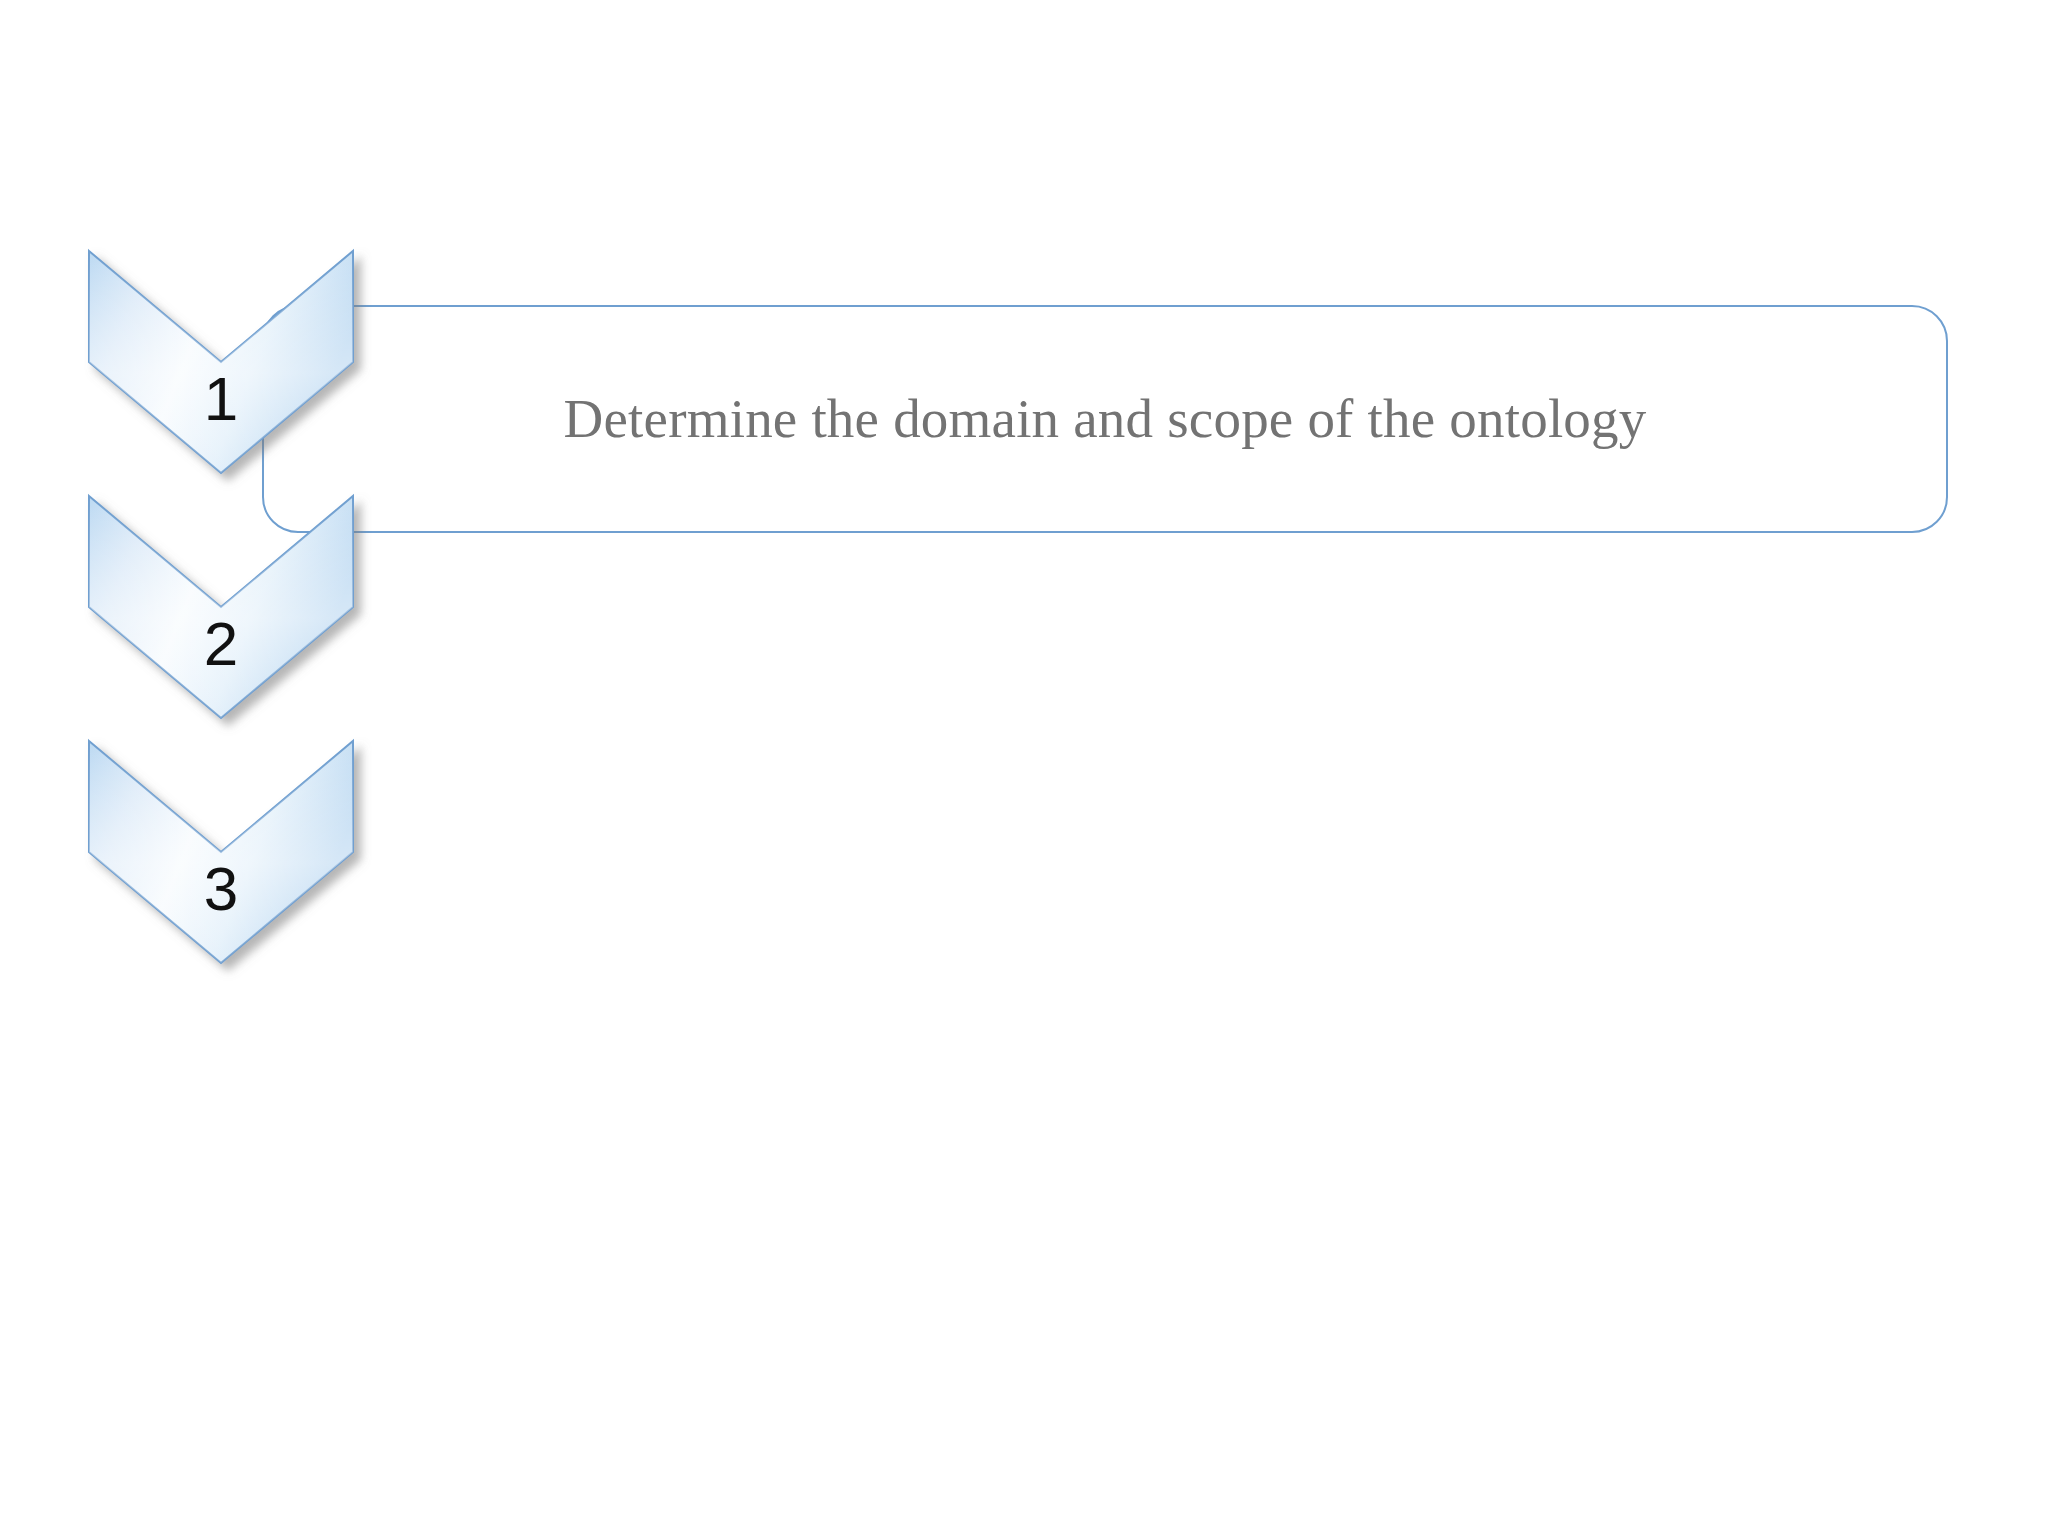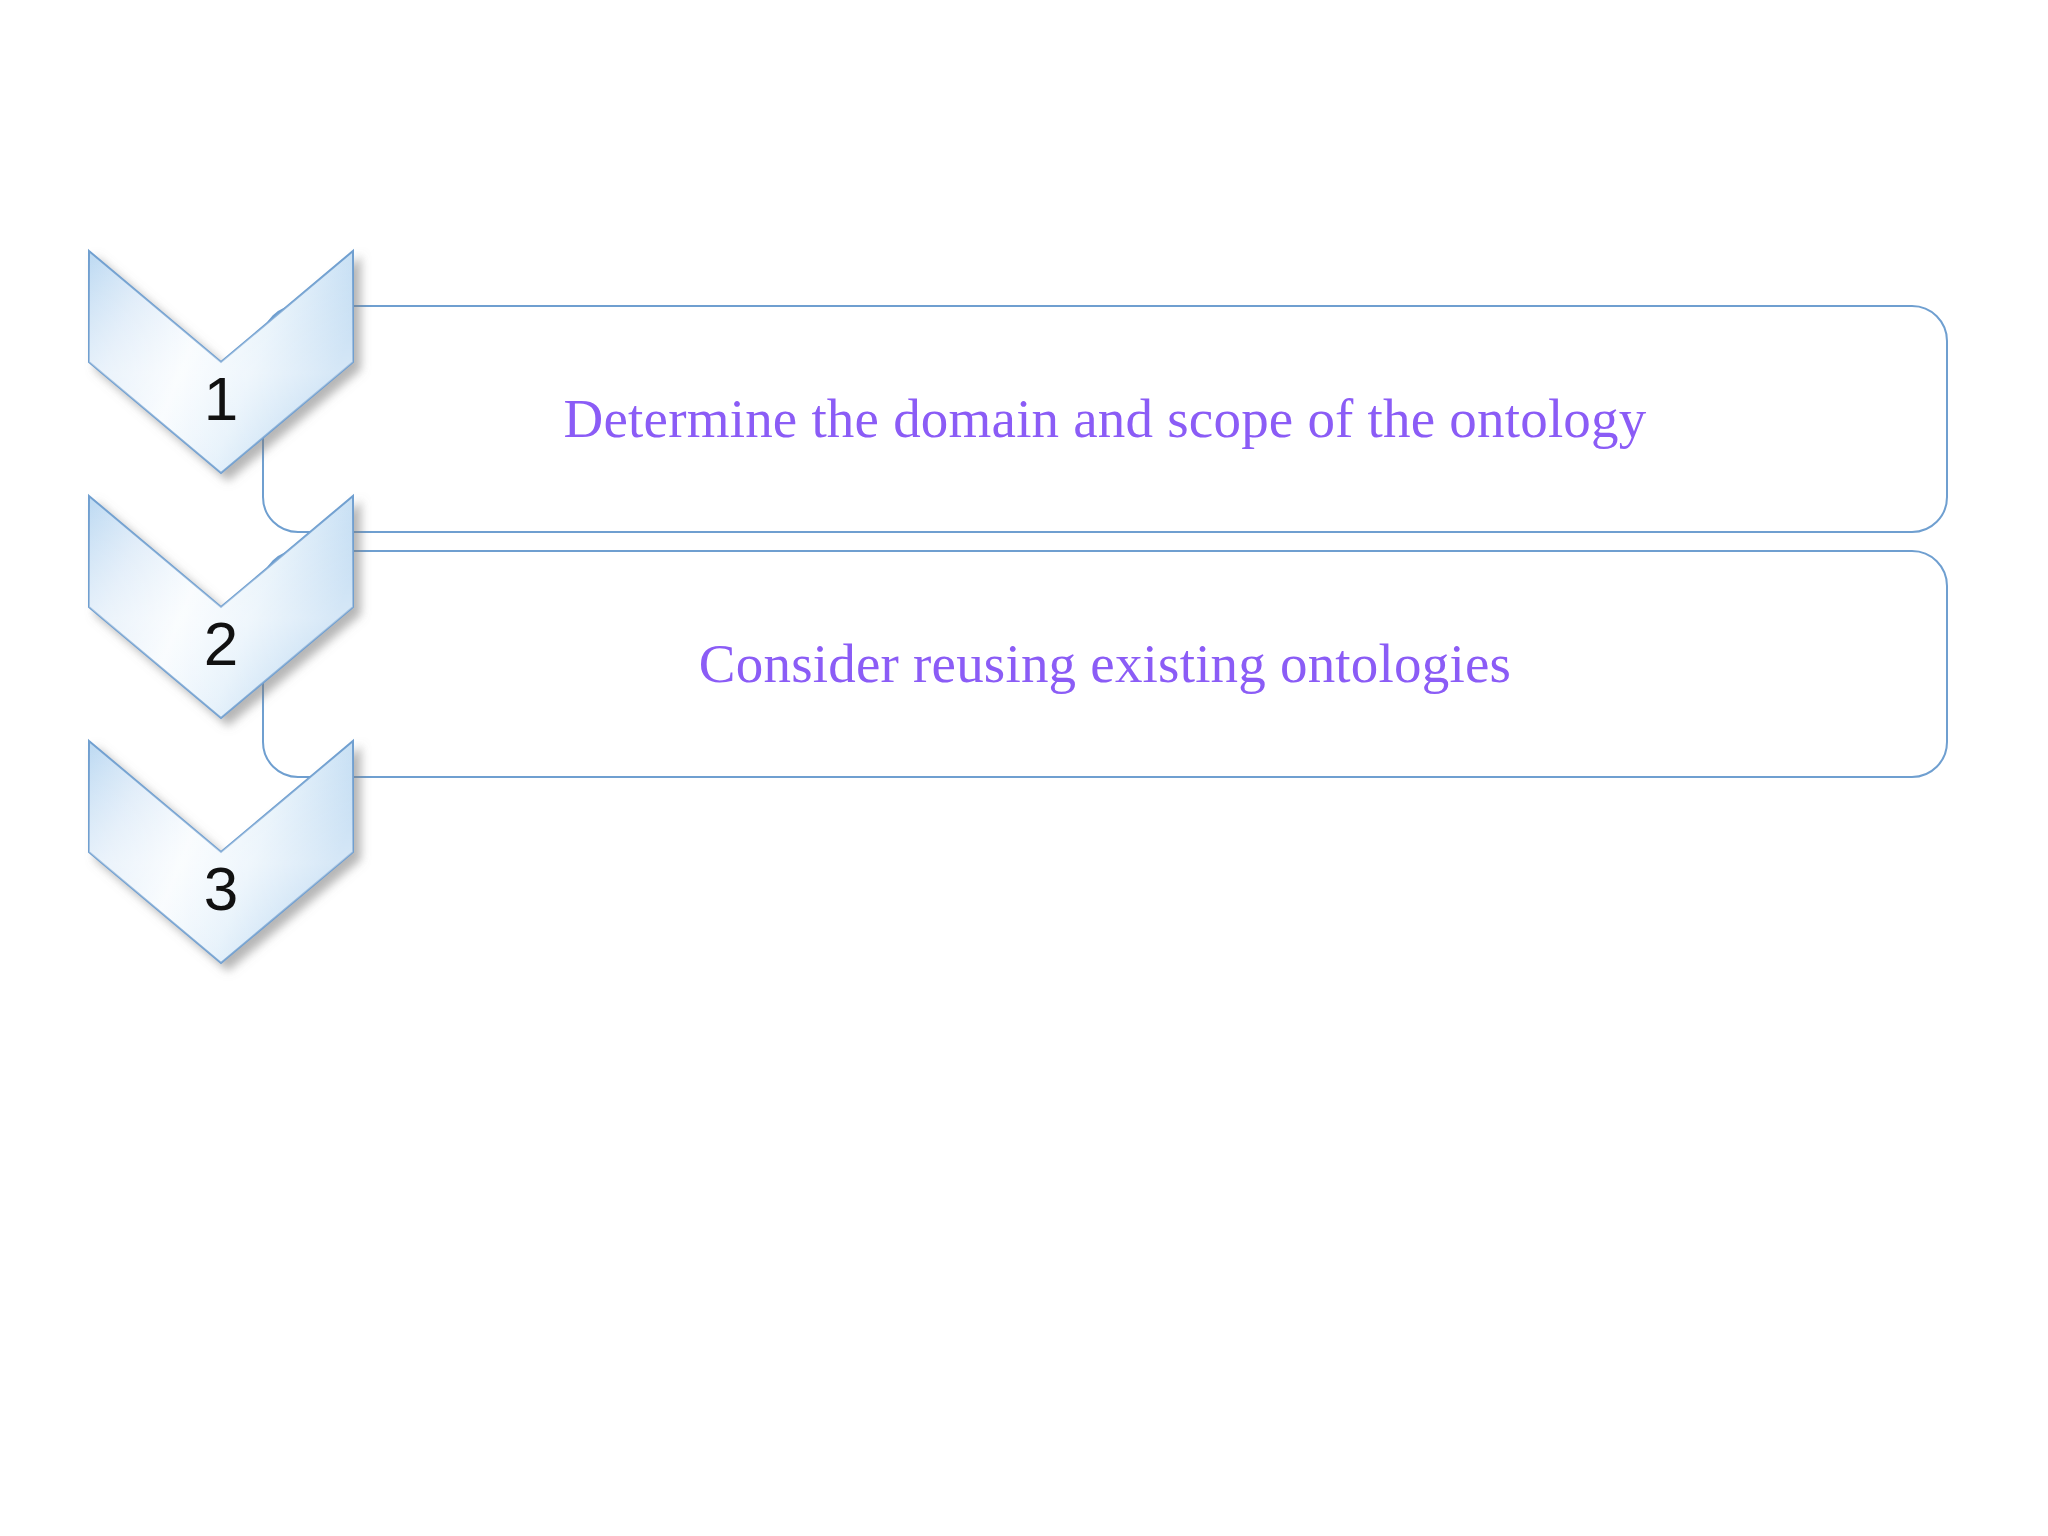--- a/index.html
+++ b/index.html
@@ -42,21 +42,21 @@
     border-radius: 36px;
     background: #ffffff;
     display: flex;
     align-items: center;
     justify-content: center;
   }
   .step-box-label {
     font-family: "Liberation Serif", serif;
     font-size: 55px;
     line-height: 1.1;
-    color: #8b5cf6;
+    color: #737373;
     text-align: center;
     padding: 0 70px;
     white-space: nowrap;
     letter-spacing: 0.2px;
   }
 
   
   .chevron-wrap {
     position: absolute;
     left: 88px;
@@ -122,23 +122,20 @@
         <polygon points="1,1 133,112 265,1 265,112 133,223 1,112" fill="url(#cg1)" stroke="#6f9fd0" stroke-width="2" filter="url(#sh1)"></polygon>
         <polygon points="1,1 133,112 265,1 265,112 133,223 1,112" fill="url(#cgv1)" stroke="none"></polygon>
       </svg>
     </div>
     <div class="chevron-number">
       <span>1</span>
     </div>
   </div>
 
   <div class="step-row" style="top:495px;">
-    <div class="step-box">
-      <div class="step-box-label">Consider reusing existing ontologies</div>
-    </div>
     <div class="chevron-wrap">
       <svg class="chevron-svg" viewBox="0 0 280 230" xmlns="http://www.w3.org/2000/svg">
         <defs>
           <linearGradient id="cg2" x1="0" y1="0" x2="1" y2="0.35">
             <stop offset="0%" stop-color="#bcd9f2"></stop>
             <stop offset="22%" stop-color="#dceaf8"></stop>
             <stop offset="48%" stop-color="#f7fbfe"></stop>
             <stop offset="72%" stop-color="#e3f0fa"></stop>
             <stop offset="100%" stop-color="#b9d7f1"></stop>
           </linearGradient>

